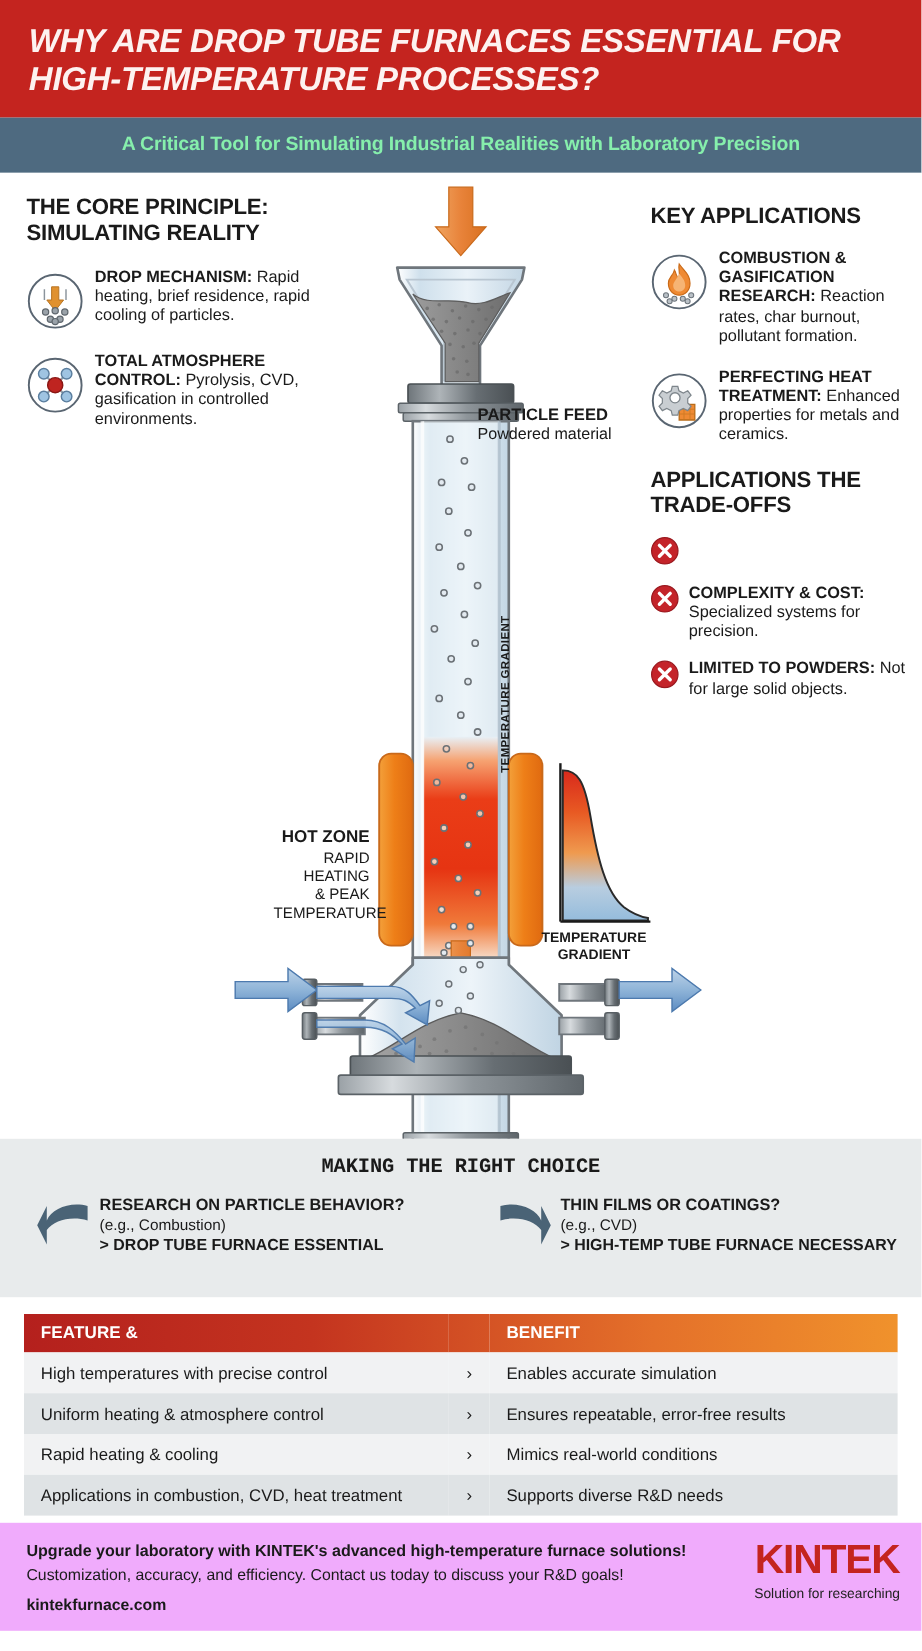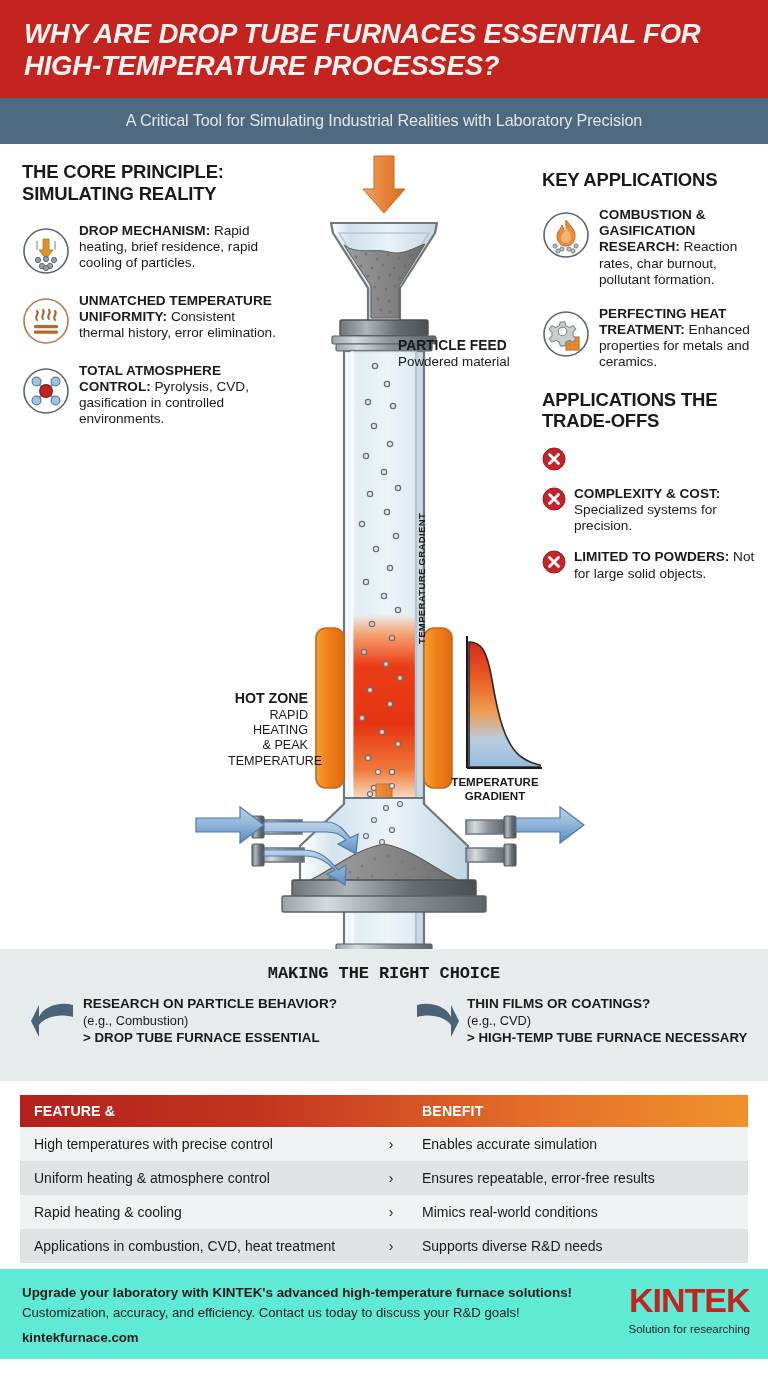--- a/index.html
+++ b/index.html
@@ -24,23 +24,23 @@
     line-height:1.17;
     font-weight:bold;
     letter-spacing:-0.2px;
   }
   .subbar{
     background:#4e6a80;
     text-align:center;
     padding:13px 10px 14px 10px;
   }
   .subbar span{
-    color:#e5e5e5;
+    color:#86efac;
     font-size:16.2px;
-    font-weight:normal;
+    font-weight:bold;
     letter-spacing:-0.1px;
     margin-top:16px;
   }
   
   .body-area{
     position:relative;
     height:805px;
     background:#ffffff;
   }
   .col{
@@ -115,21 +115,21 @@
     font-size:14px;
     padding:9px 0 9px 14px;
     color:#1a1a1a;
   }
   .tbl tbody tr:nth-child(odd){background:#f1f2f3;}
   .tbl tbody tr:nth-child(even){background:#dfe3e5;}
   .chev{width:34px;text-align:center;padding-left:0 !important;color:#3a3a3a;font-size:16px;}
   .col-f{width:340px;}
   
   .footer{
-    background:#5eead4;
+    background:#f0abfc;
     height:90px;
     position:relative;
     padding:0;
   }
   .foot-txt{position:absolute;left:22px;top:14px;}
   .foot-txt .l1{font-size:13.4px;font-weight:bold;line-height:1.45;}
   .foot-txt .l2{font-size:13.2px;font-weight:normal;line-height:1.45;}
   .foot-txt .l3{font-size:13.2px;font-weight:bold;line-height:1.45;margin-top:6px;}
   .logo{position:absolute;right:18px;top:14px;text-align:center;}
   .logo .k{font-size:34px;font-weight:bold;color:#c4241f;letter-spacing:-1px;line-height:1;}
@@ -372,37 +372,20 @@
             <circle cx="28" cy="39" r="2.6"></circle>
             <circle cx="24" cy="41" r="2.6"></circle>
         </g>
       </svg>
       <div class="tx">
         <b>DROP MECHANISM: </b>
         <span>Rapid heating, brief residence, rapid cooling of particles.</span>
       </div>
     </div>
 
-    <div class="item">
-      <svg class="ic" viewBox="0 0 48 48">
-        <circle cx="24" cy="24" r="22" fill="#ffffff" stroke="#b97a4d" stroke-width="1.6"></circle>
-        <g fill="none" stroke="#a0652f" stroke-width="2" stroke-linecap="round">
-          <path d="M15 14 c3 3 -3 5 0 9"></path>
-          <path d="M21 13 c3 3 -3 5 0 9"></path>
-          <path d="M27 13 c3 3 -3 5 0 9"></path>
-          <path d="M33 14 c3 3 -3 5 0 9"></path>
-        </g>
-        <rect x="12" y="28" width="24" height="3.2" rx="1.2" fill="#b06a30"></rect>
-        <rect x="12" y="33.5" width="24" height="3.2" rx="1.2" fill="#b06a30"></rect>
-      </svg>
-      <div class="tx">
-        <b>UNMATCHED TEMPERATURE UNIFORMITY: </b>
-        <span>Consistent thermal history, error elimination.</span>
-      </div>
-    </div>
 
     <div class="item">
       <svg class="ic" viewBox="0 0 48 48">
         <circle cx="24" cy="24" r="22" fill="#ffffff" stroke="#5a6672" stroke-width="1.6"></circle>
         <g stroke="#8d99a3" stroke-width="1.8">
           <line x1="24" y1="24" x2="15" y2="15"></line>
             <line x1="24" y1="24" x2="33" y2="15"></line>
           <line x1="24" y1="24" x2="15" y2="33"></line>
             <line x1="24" y1="24" x2="33" y2="33"></line>
         </g>

